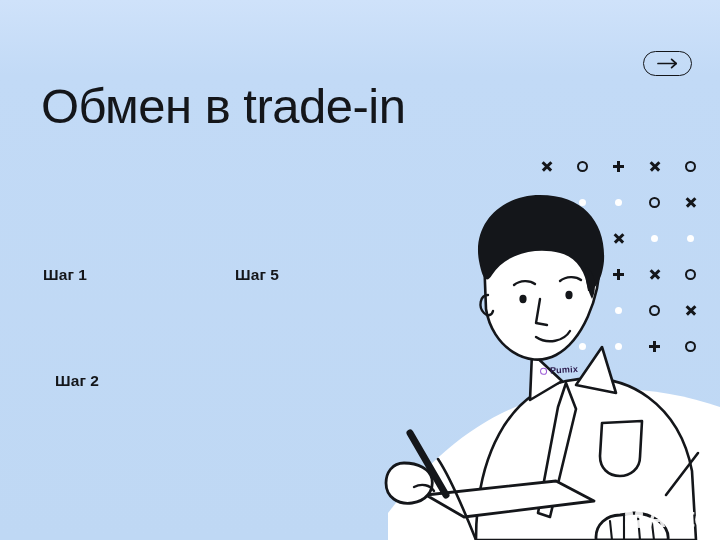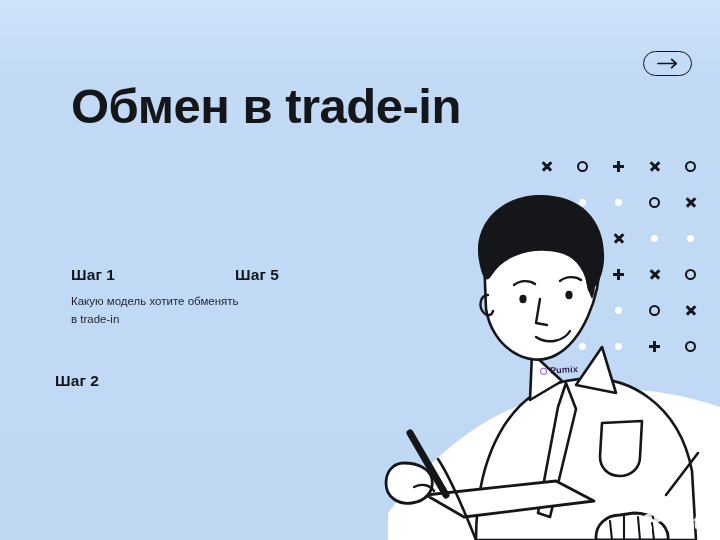--- a/index.html
+++ b/index.html
@@ -16,25 +16,25 @@
     position: relative;
     width: 720px;
     height: 540px;
     background: linear-gradient(180deg, #cfe2fa 0%, #c2daf6 14%, #bfd8f4 100%);
     overflow: hidden;
   }
 
   
   #page-title {
     position: absolute;
-    left: 71px;
+    left: 41px;
     top: 48px;
     font-size: 49px;
     line-height: 1.05;
-    font-weight: 700;
+    font-weight: 400;
     letter-spacing: -0.5px;
     color: #14161a;
     white-space: nowrap;
   }
 
   
   #arrow-button {
     position: absolute;
     right: 28px;
     top: 51px;
@@ -116,21 +116,21 @@
     margin: 0 0 9px 0;
     letter-spacing: 0.1px;
   }
   .step-body {
     font-size: 11.5px;
     line-height: 1.55;
     color: #1f2329;
     margin: 0;
     font-weight: 400;
   }
-  #step-1 { left: 71px; top: 266px; width: 175px; }
+  #step-1 { left: 43px; top: 266px; width: 175px; }
   #step-2 { left: 235px; top: 266px; width: 150px; }
   #step-3 { left: 55px; top: 372px; width: 165px; }
 
   
   #illustration {
     position: absolute;
     left: 380px;
     top: 195px;
     width: 340px;
     height: 345px;
@@ -176,21 +176,21 @@
     grid-template-rows: 8px 8px;
     gap: 2px;
   }
   #avito-dots i {
     display: block;
     width: 8px; height: 8px;
     border-radius: 50%;
     background: #ffffff;
   }
   #avito-wordmark {
-    font-size: 19px;
+    font-size: 27px;
     font-weight: 700;
     color: #ffffff;
     letter-spacing: -0.6px;
     line-height: 1;
   }
 </style>
 </head>
 <body>
 
 <div id="slide">
@@ -295,21 +295,20 @@
     <path d="M286 300 L318 258" stroke="#14161a" stroke-width="2.6" stroke-linecap="round"></path>
   </svg>
 
   <div id="shirt-logo">
     <span id="shirt-logo-mark"></span>
     <span id="shirt-logo-text">Pumix</span>
   </div>
 
   <div class="step" id="step-1">
     <p class="step-title">Шаг 1</p>
-    <p class="step-body">Какую модель хотите обменять в trade-in</p>
   </div>
 
   <div class="step" id="step-2">
     <p class="step-title">Шаг 5</p>
   </div>
 
   <div class="step" id="step-3">
     <p class="step-title">Шаг 2</p>
   </div>
 

